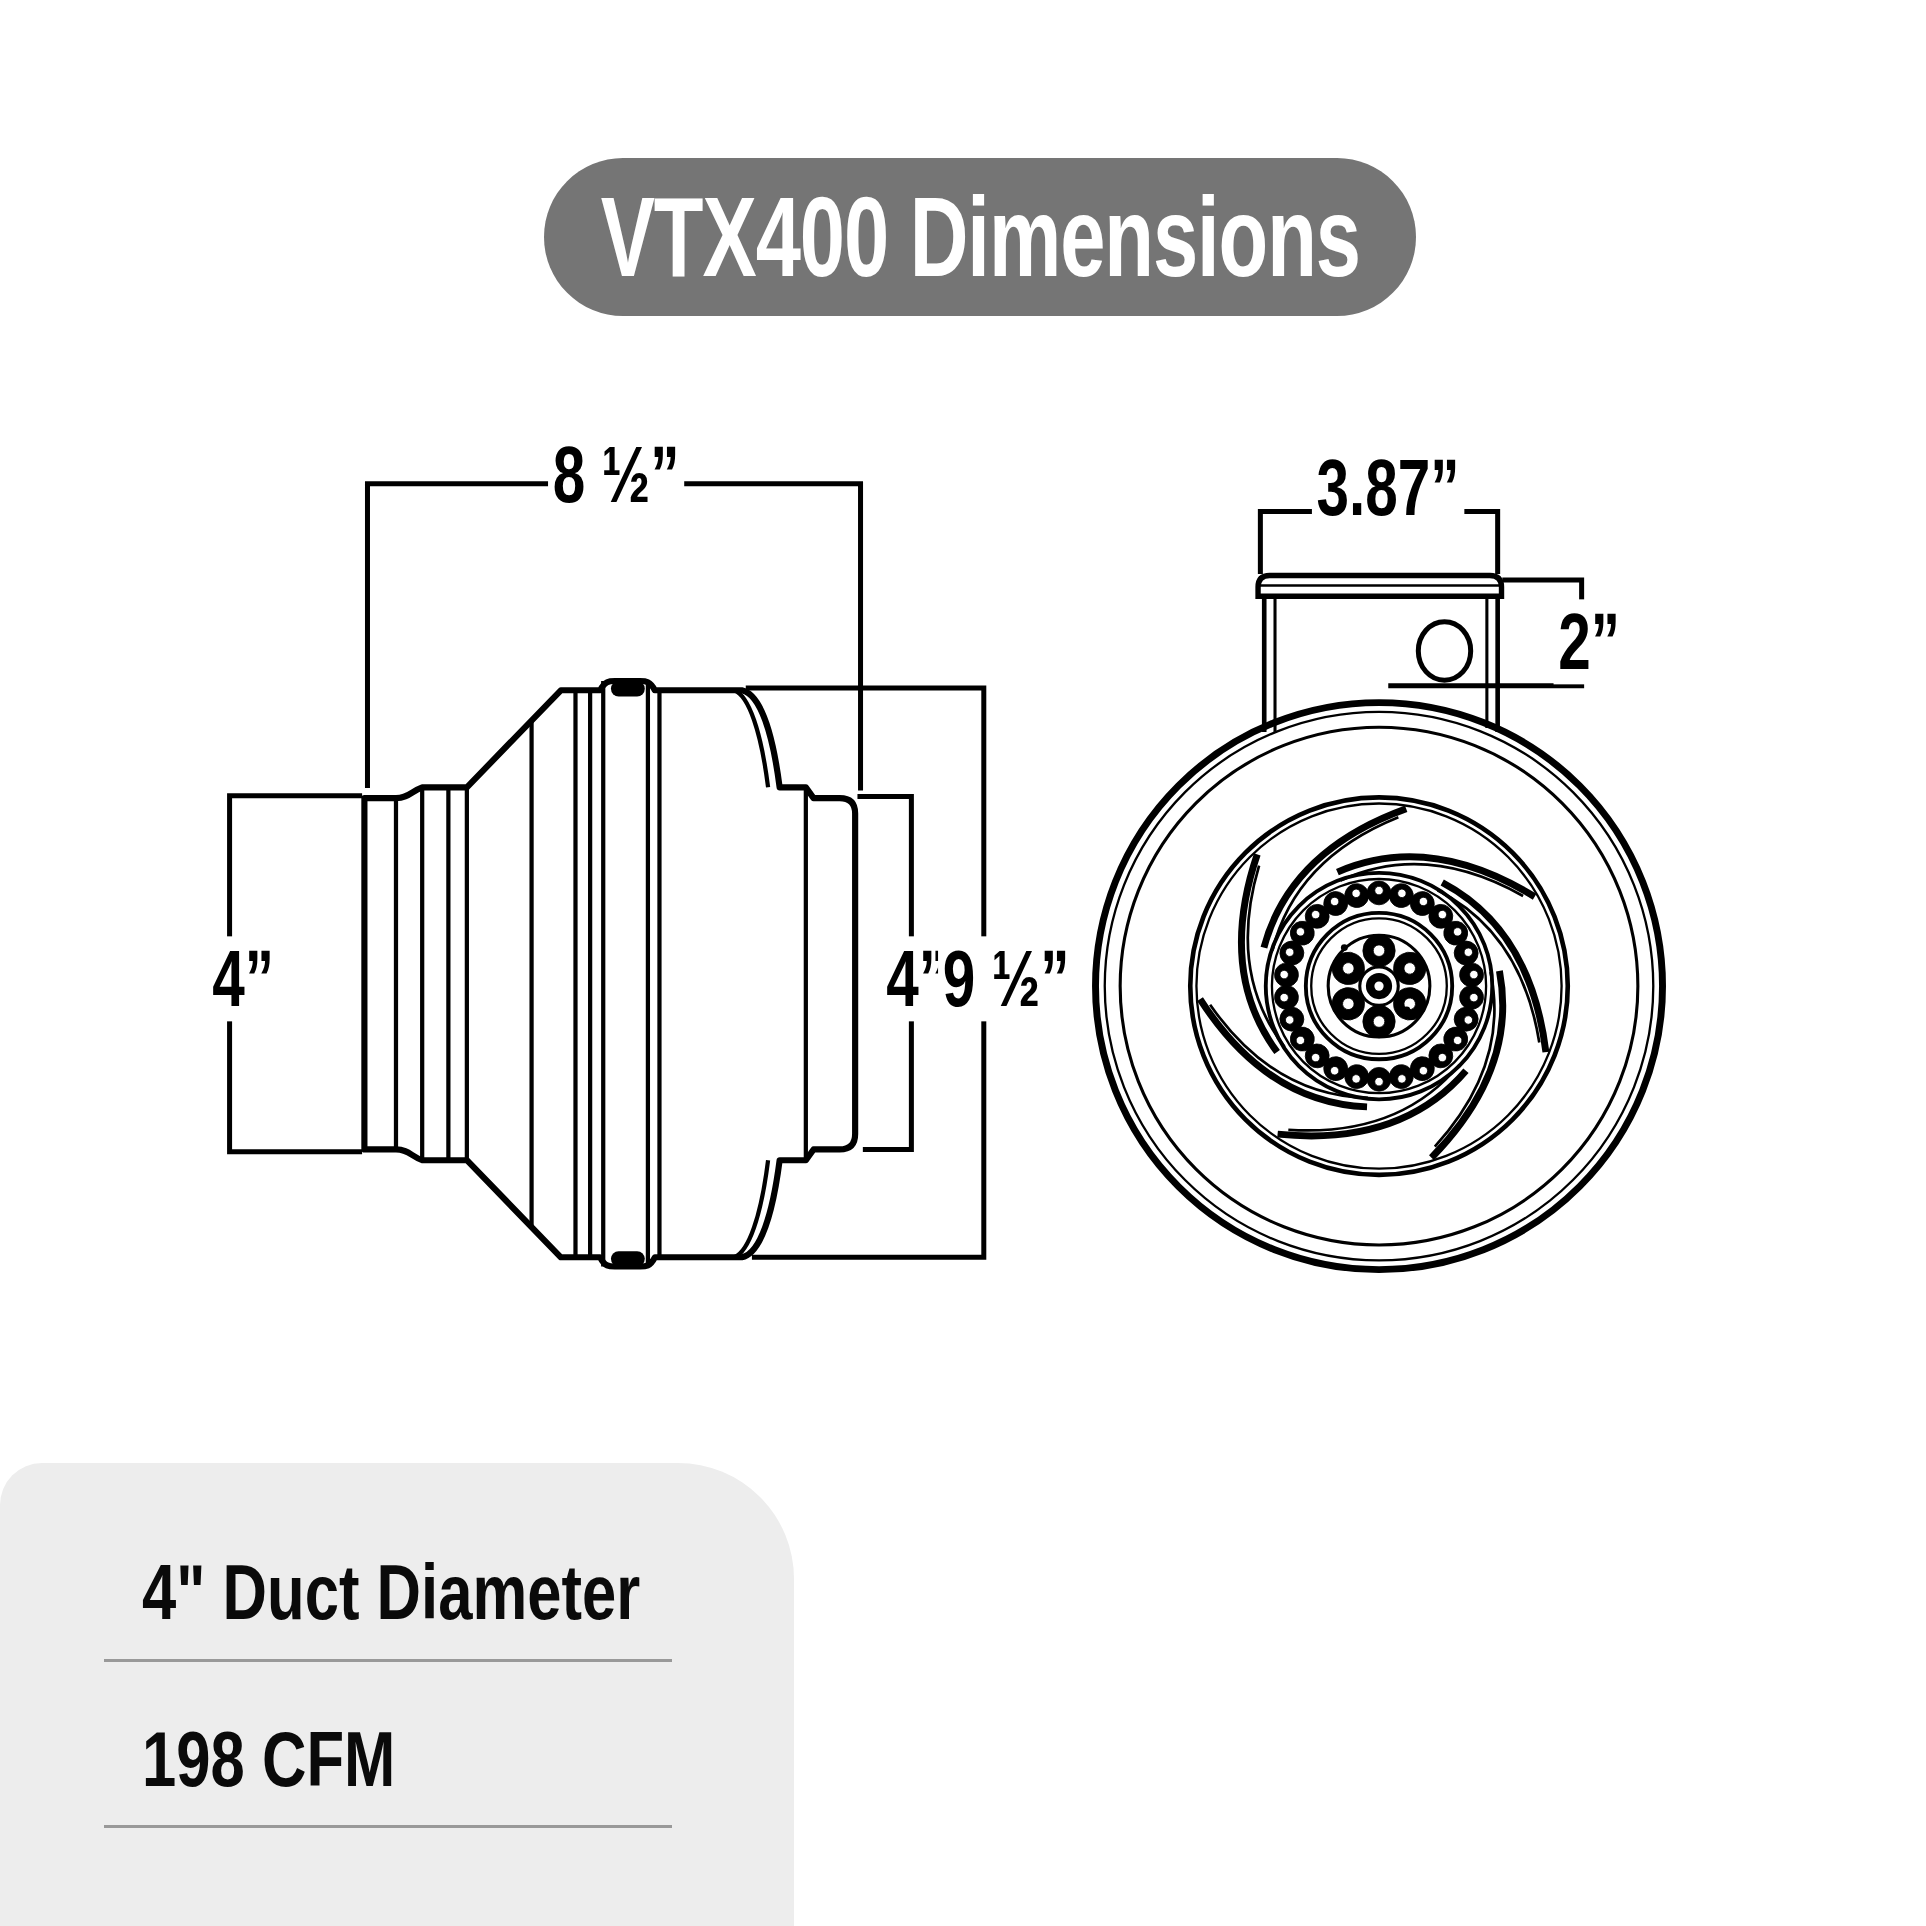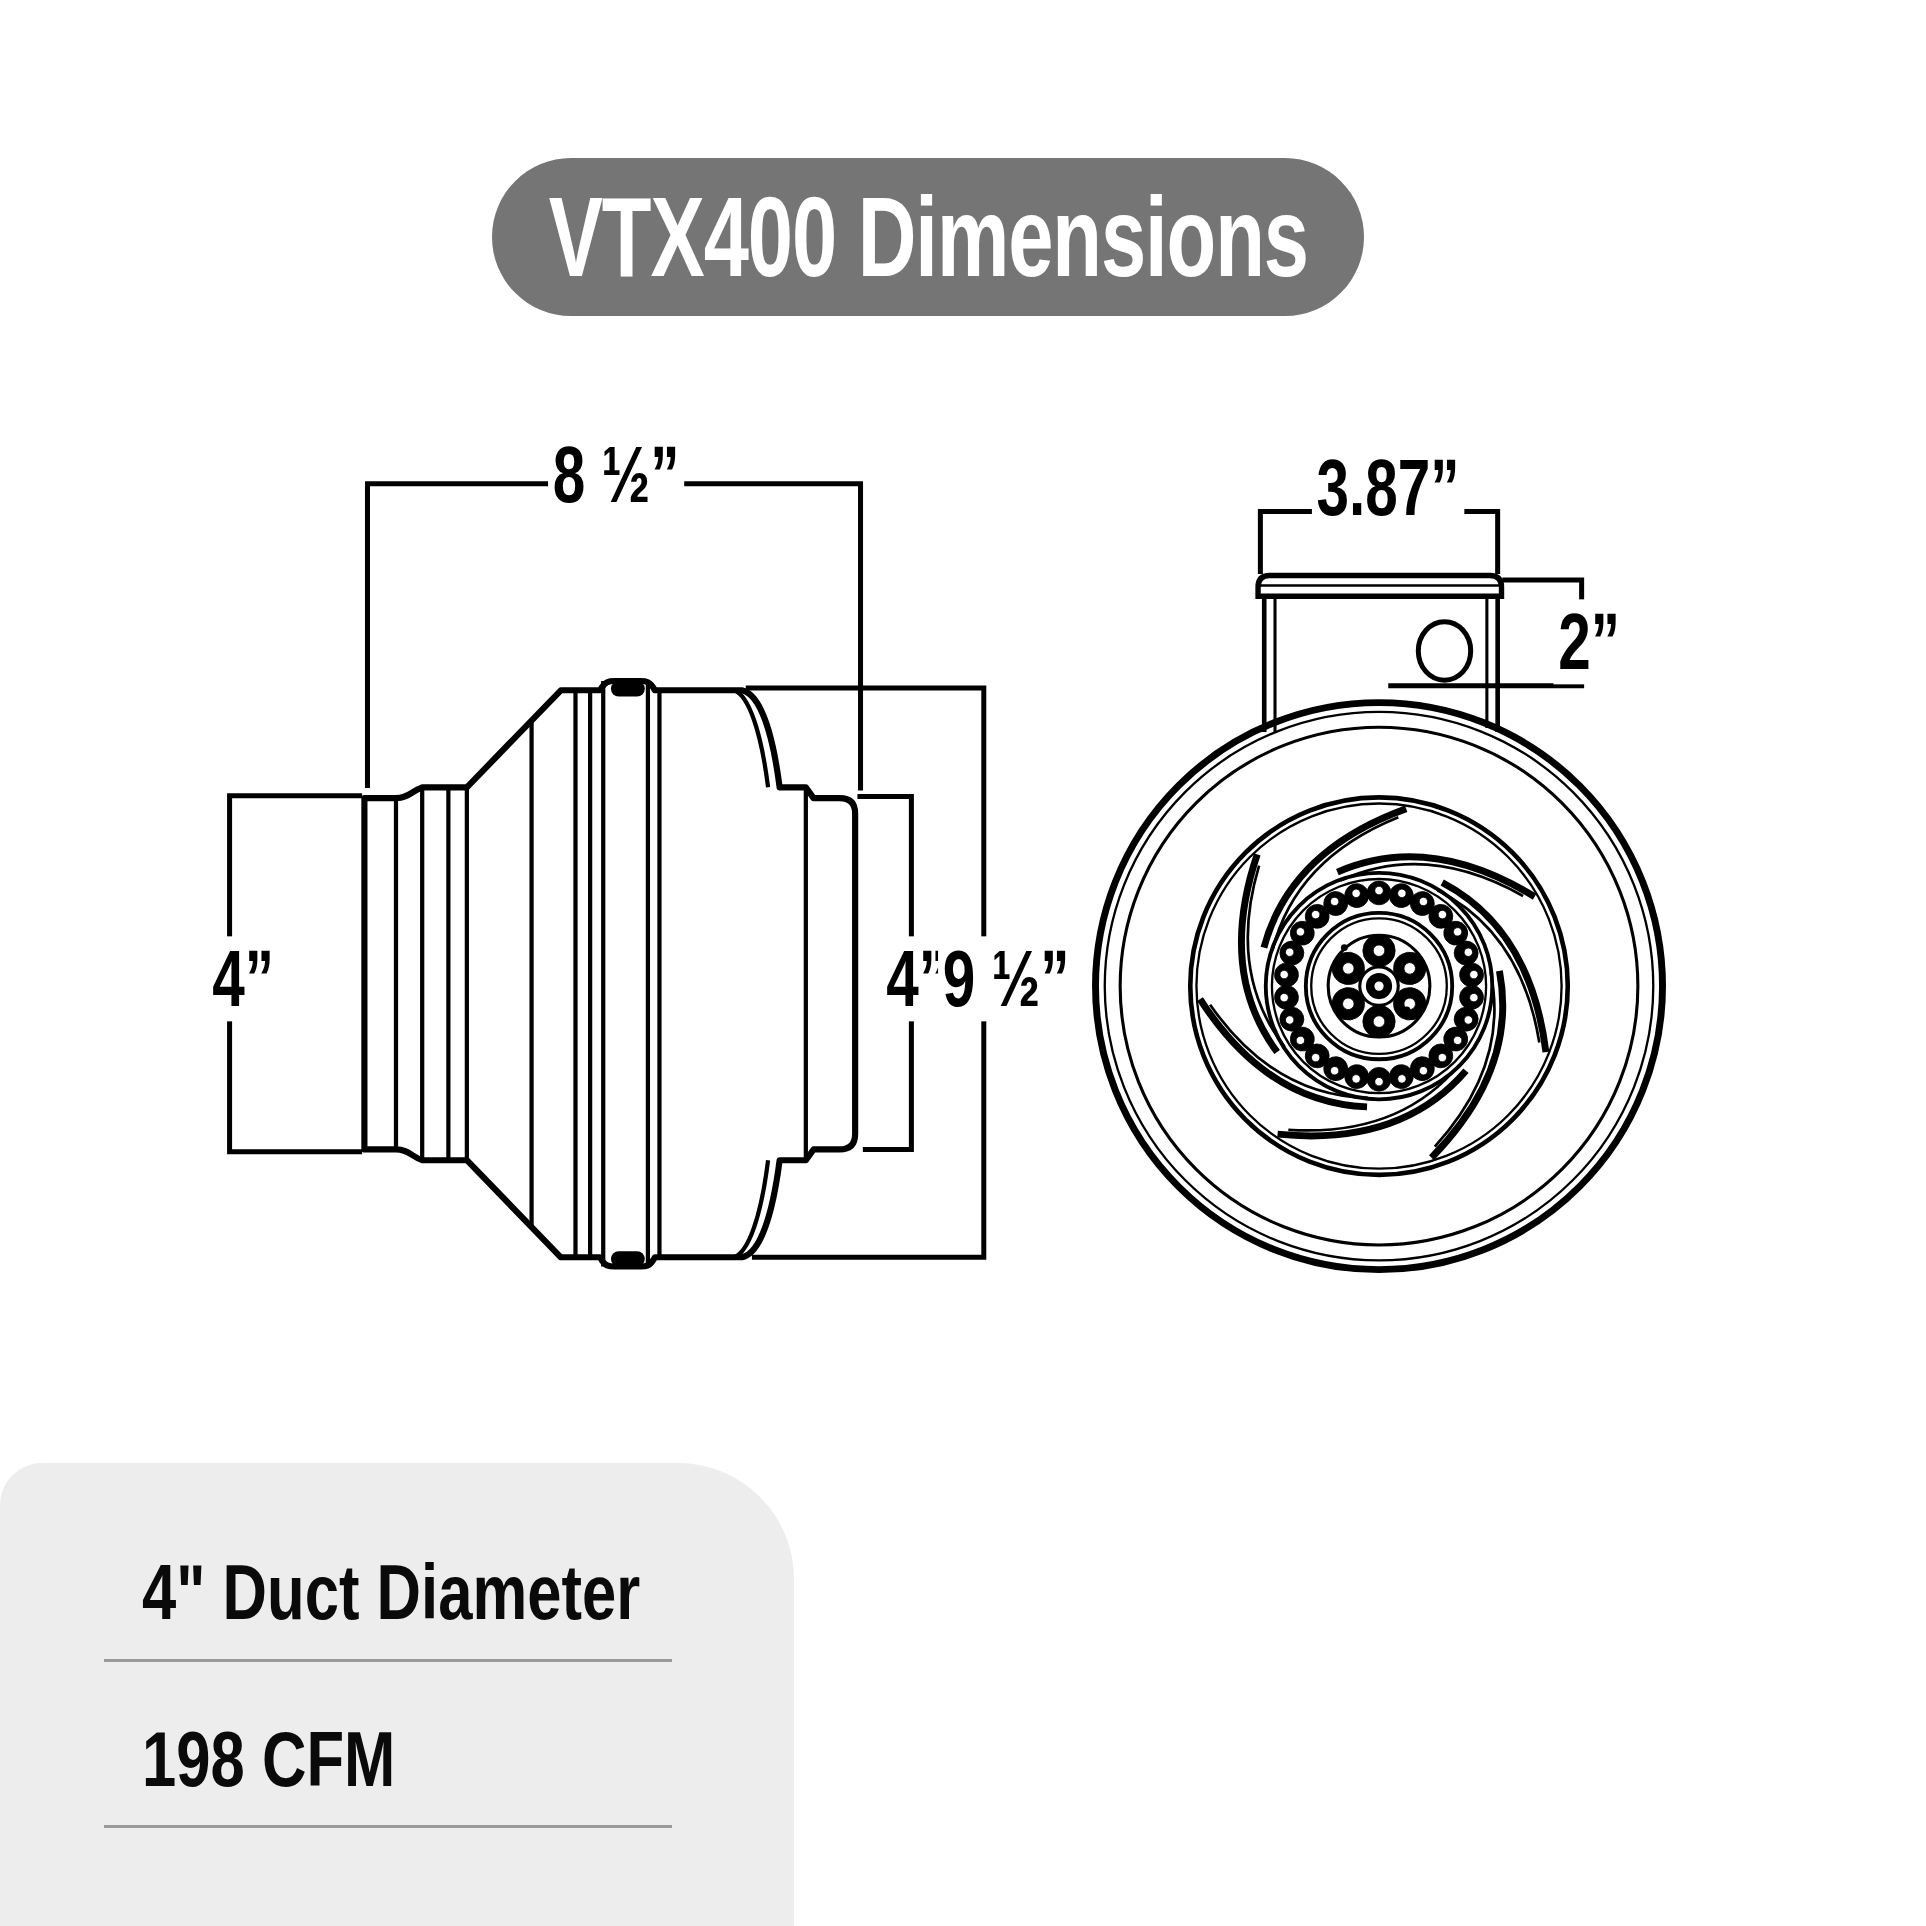--- a/index.html
+++ b/index.html
@@ -1,20 +1,20 @@
 <!DOCTYPE html>
 <html style="font-size:12.3px"><head>
 <meta charset="utf-8">
 <style>
   html,body{margin:0;padding:0;background:#fff;}
   .canvas{position:relative;width:1926px;height:1926px;background:#ffffff;overflow:hidden;
           font-family:"Liberation Sans",sans-serif;}
   .drawing{position:absolute;left:0;top:0;width:1926px;height:1926px;}
 
-  .title-badge{position:absolute;left:492px;top:158px;width:872px;height:158px;
+  .title-badge{position:absolute;left:544px;top:158px;width:872px;height:158px;
                background:#757575;border-radius:79px;display:flex;align-items:center;justify-content:center;}
   .title-badge span{font-weight:bold;font-size:113px;letter-spacing:-1.5px;color:#ffffff;
                     transform:scaleX(0.72);white-space:nowrap;}
 
   .dim{position:absolute;font-weight:bold;font-size:79px;color:#000;line-height:1.08;
        white-space:nowrap;background:#ffffff;padding:0 6.2px;
        transform:translate(-50%,-50%) scaleX(0.74);}
 
   .spec-card{position:absolute;left:0;top:1463px;width:794px;height:463px;
              background:#ededed;border-radius:42px 116px 0 0;}

